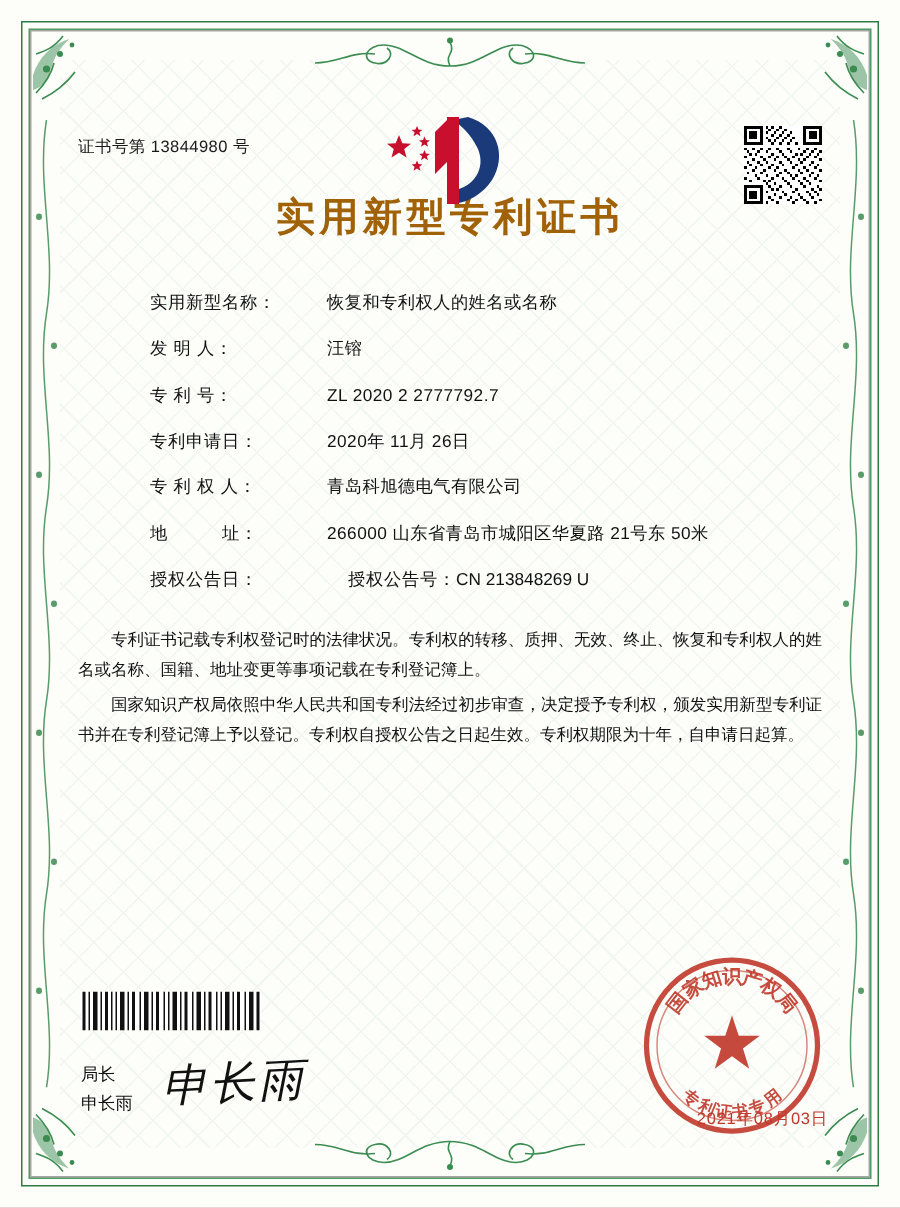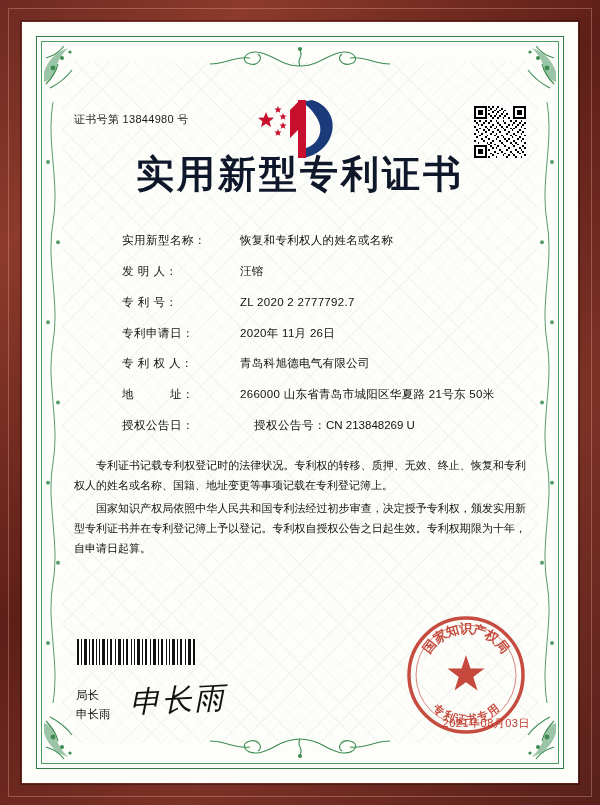--- a/index.html
+++ b/index.html
@@ -14,21 +14,20 @@
     overflow: hidden;
   }
 
   
   .cert-frame {
     position: relative;
     width: 600px;
     height: 805px;
     box-sizing: border-box;
     background: linear-gradient(135deg, #6e2a22 0%, #8d3a2c 18%, #5d1f18 45%, #7d3227 70%, #58201a 100%);
-    padding: 22px;
   }
   .cert-frame::before {
     content: "";
     position: absolute;
     left: 8px; top: 8px; right: 8px; bottom: 8px;
     border: 1px solid rgba(255, 200, 170, .30);
     pointer-events: none;
   }
   .cert-frame::after {
     content: "";
@@ -151,23 +150,23 @@
     transform: translateX(-50%);
     width: 92px;
     height: 66px;
   }
   .emblem svg { width: 100%; height: 100%; display: block; }
 
   .main-title {
     text-align: center;
     font-family: Liberation Mono, monospace;
     font-weight: bold;
-    font-size: 38px;
+    font-size: 26px;
     letter-spacing: 3px;
-    color: #0f172a;
+    color: #a16207;
     margin-top: 22px;
   }
 
   .fields {
     margin-top: 30px;
     font-size: 11.5px;
     color: #111;
     line-height: 1.9;
   }
   .field-row {

